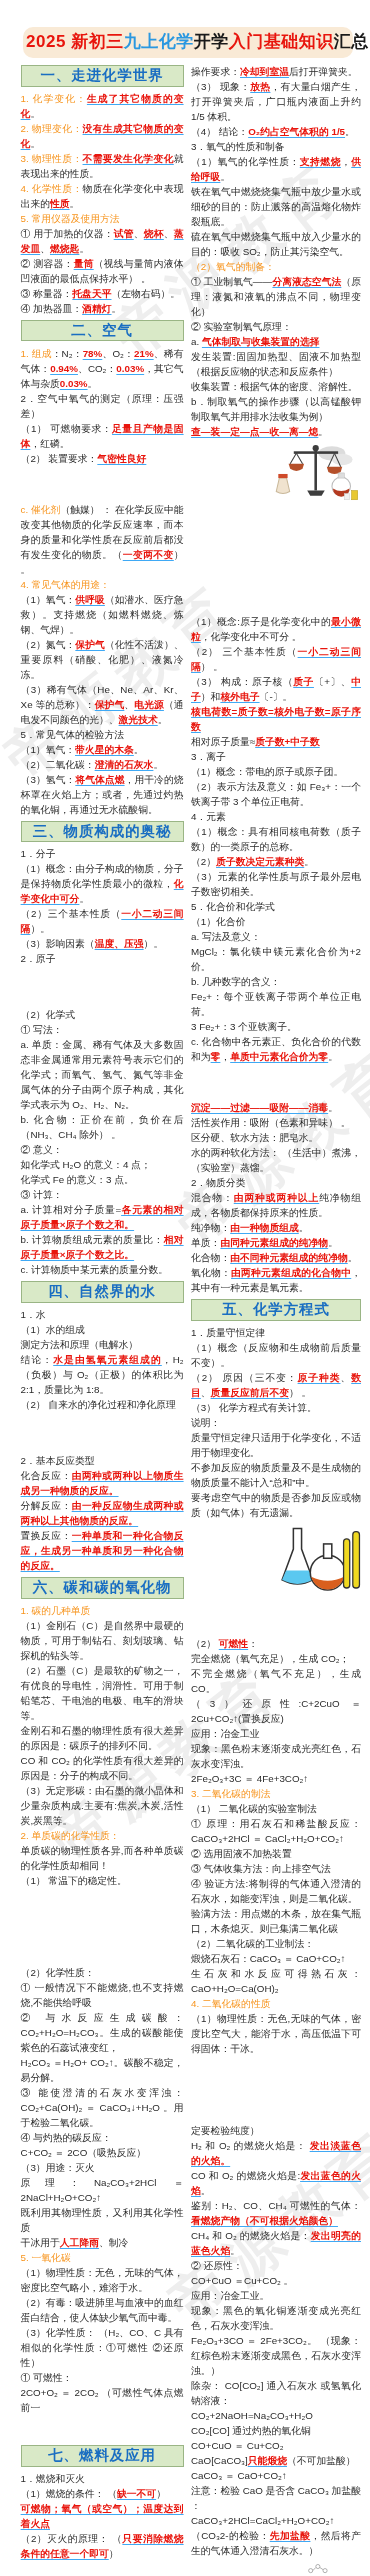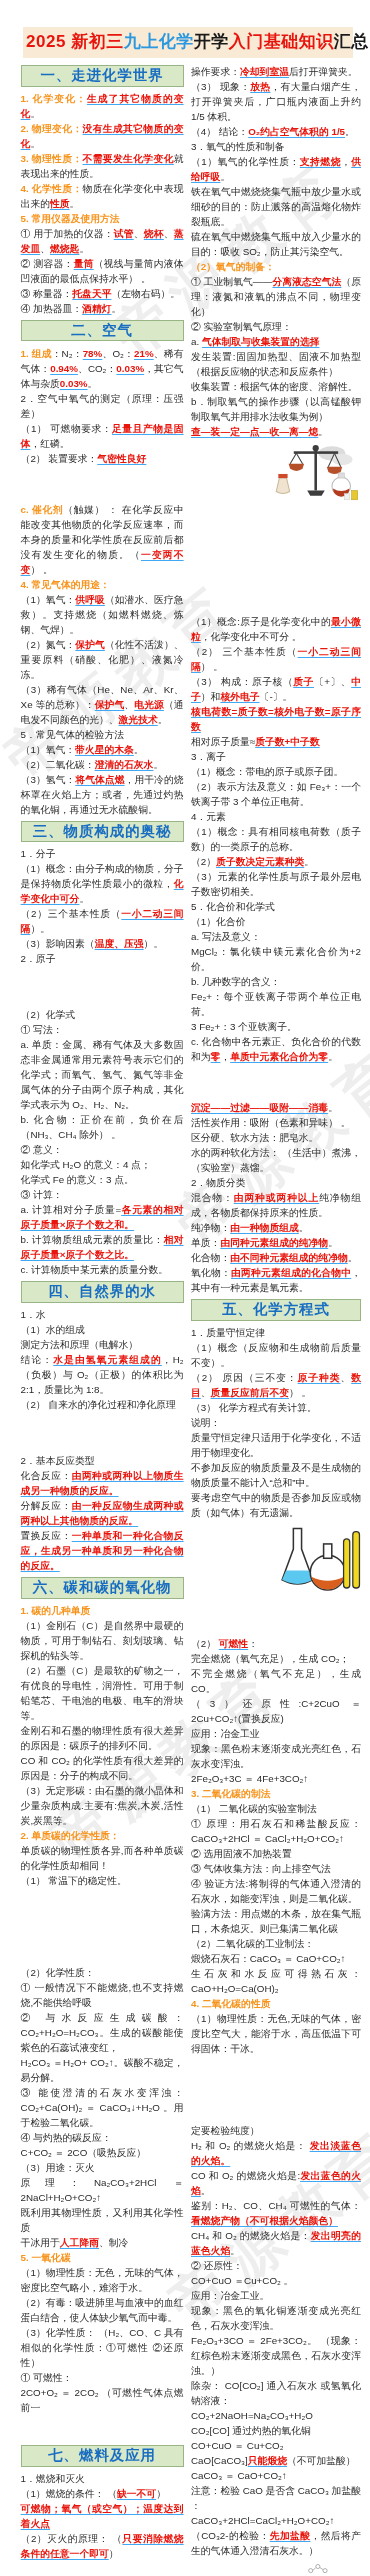--- a/index.html
+++ b/index.html
@@ -1,31 +1,31 @@
 <!DOCTYPE html>
 <html style="font-size:8.2px"><head>
 <meta charset="utf-8">
 <style>
   html,body{margin:0;padding:0;background:#fff;}
   .page{position:relative;width:371px;height:3148px;overflow:hidden;background:#fff;
         font-family:"Liberation Sans",sans-serif;}
   
   .title-band{position:absolute;top:27px;left:23px;width:330px;background:#f9ead6;
     padding:3.1px 2.1px 5.2px 3.1px;font-size:17px;font-weight:900;white-space:nowrap;
-    letter-spacing:0.5px;box-sizing:border-box;}
+    letter-spacing:0.5px;box-sizing:border-box;border-radius:10px;}
   .s-tr{color:#e8150d;} .s-tb{color:#2b98e0;} .s-tk{color:#1a1a1a;}
   
   .col{position:absolute;font-size:9.8px;line-height:15px;color:#222;}
   #col-left{left:20.6px;top:61px;width:163px;}
   #col-right{left:191px;top:64px;width:170px;}
   .p{margin:0;text-align:justify;}
   .s-k{color:#2a2a2a;}
   .s-r{color:#e8150d;font-weight:700;text-decoration:underline;
        text-decoration-color:#3fa9f5;text-decoration-thickness:1px;text-underline-offset:2.1px;}
-  .s-o{color:#f7941d;font-weight:700;}
+  .s-o{color:#f7941d;font-weight:400;}
   .sec-h{background:#d9e9c7;border:1px solid #9ab585;color:#1a6ec2;font-weight:900;
     font-size:14.4px;line-height:19.6px;text-align:center;margin:4.1px 0;letter-spacing:1px;}
   .gap{width:100%;}
   .illus{display:block;margin:3.1px 0 3.1px auto;}
   
   .wm{position:absolute;color:rgba(140,140,140,0.15);font-size:57px;font-weight:800;
       letter-spacing:11.3px;transform:rotate(-38deg);white-space:nowrap;pointer-events:none;z-index:0;}
   .col,.title-band{z-index:1;}
 </style>
 </head>

